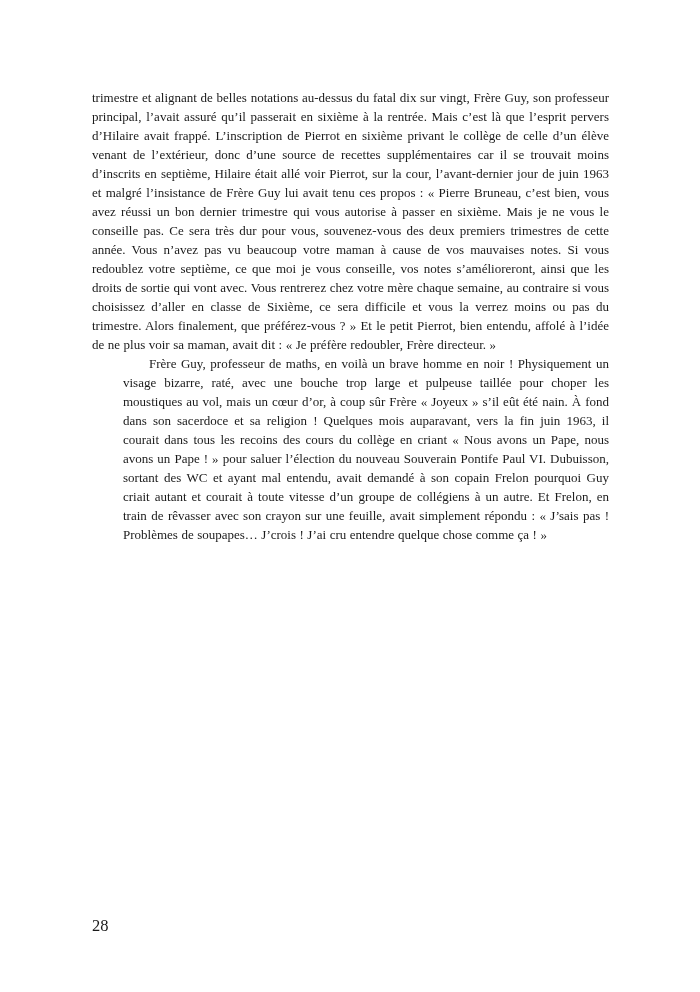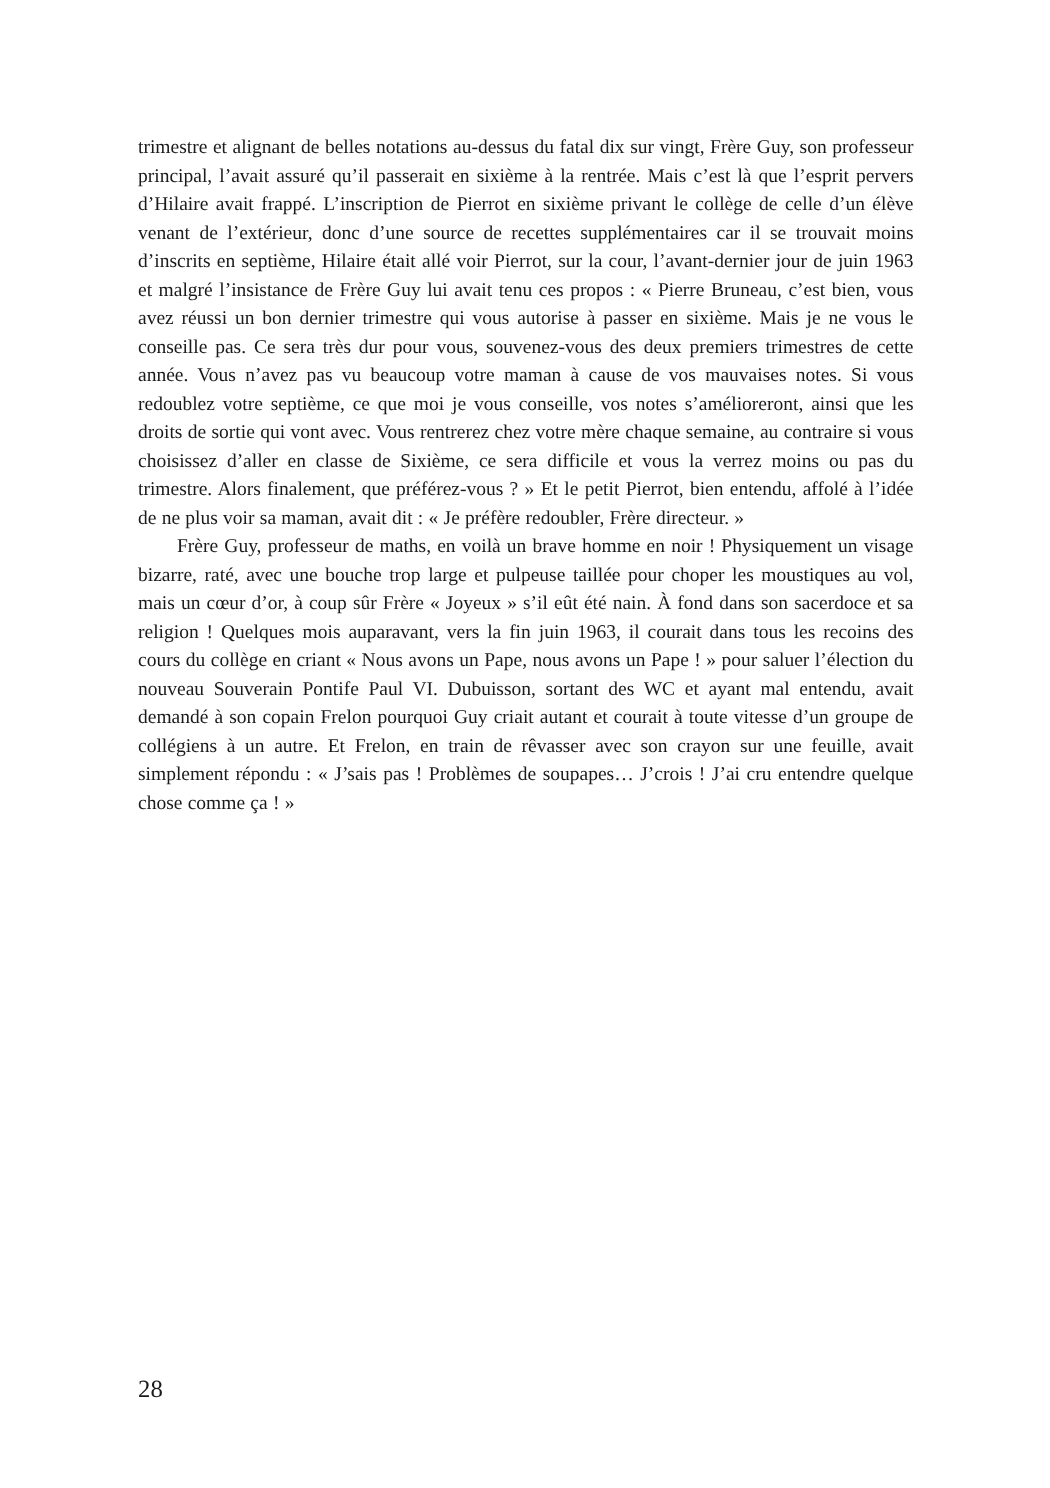--- a/index.html
+++ b/index.html
@@ -27,20 +27,21 @@
     text-align: justify;
     text-justify: inter-word;
   }
   .para {
     margin: 0;
     padding: 0;
     word-spacing: 0.02em;
   }
   .para.indent {
     text-indent: 26px;
+    margin-left: 31px;
   }
   .page-number {
     position: absolute;
     left: 92px;
     top: 916px;
     font-size: 16.5px;
     color: #1a1a1a;
     text-align: center;
   }
 </style>

